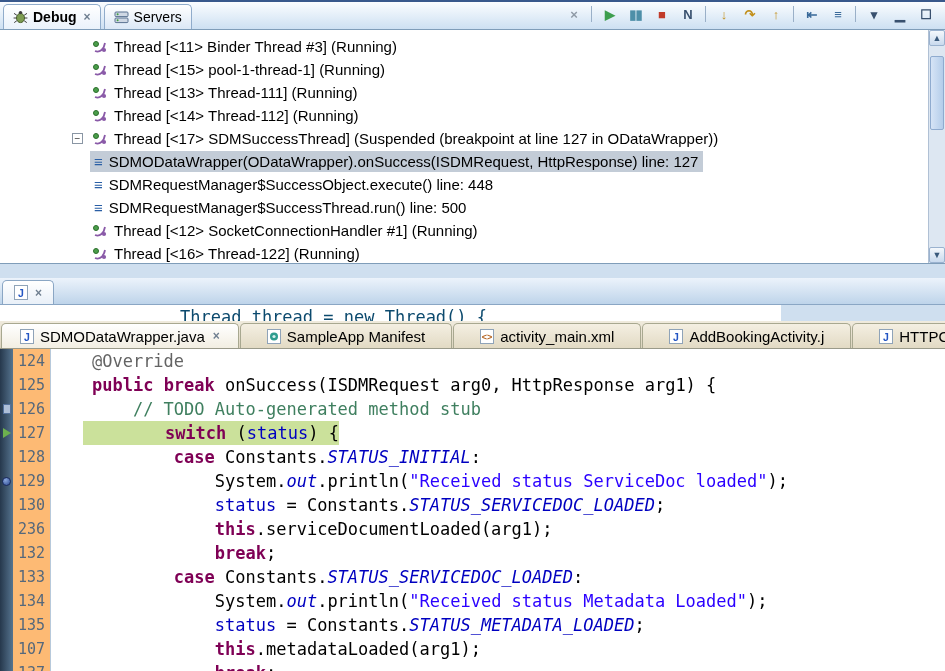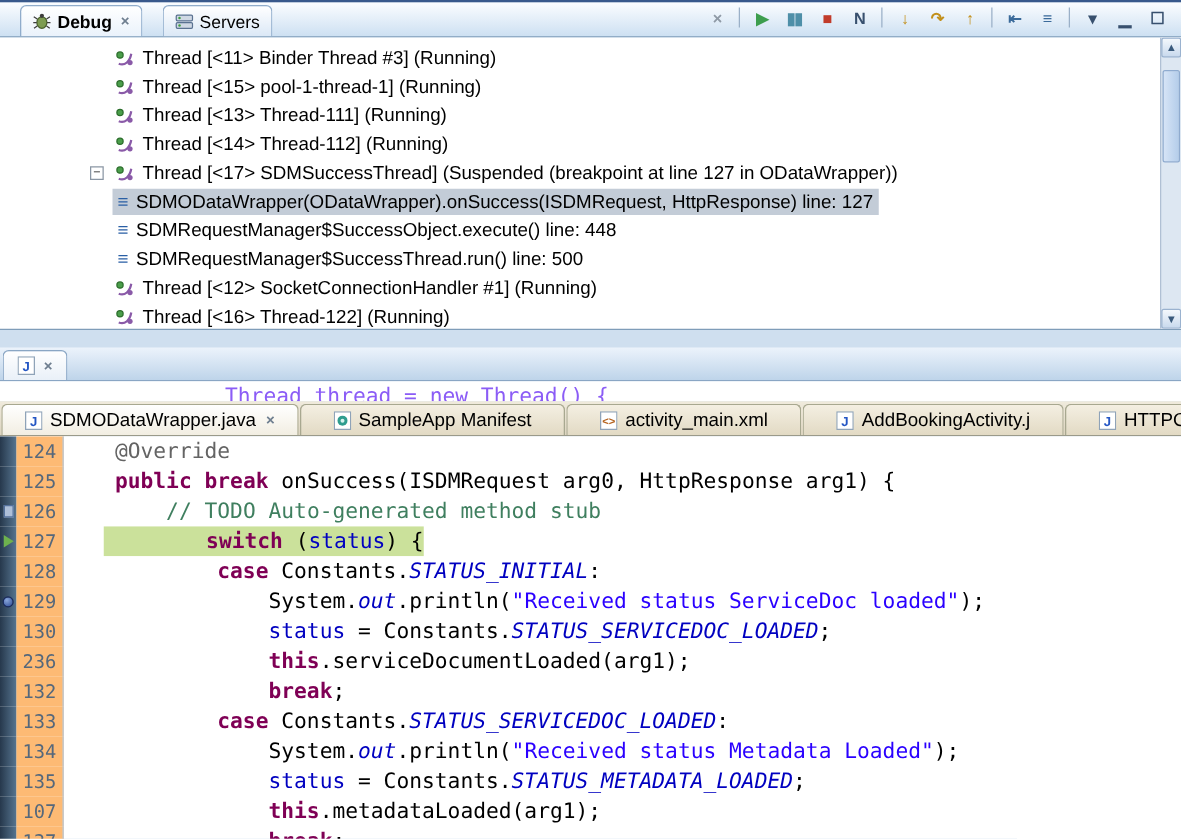--- a/index.html
+++ b/index.html
@@ -5,21 +5,21 @@
   *{margin:0;padding:0;box-sizing:border-box}
   body{width:945px;height:671px;position:relative;overflow:hidden;background:#cfdfef;
        font-family:"Liberation Sans",sans-serif;font-size:14px;color:#000}
   #root{position:absolute;inset:0;border-top:2px solid #39598c}
 
   
   #topbar{position:absolute;left:0;top:0;width:945px;height:28px;
           background:linear-gradient(#fbfdff,#cde0f2);border-bottom:1px solid #7f9db9;
           display:flex;align-items:flex-end}
   #view-tabs{display:flex;align-items:flex-end}
-  .view-tab{display:flex;align-items:center;gap:5px;height:25px;padding:0 9px;margin-left:16px;
+  .view-tab{display:flex;align-items:center;gap:5px;height:25px;padding:0 9px;margin-left:3px;
             border:1px solid #90accb;border-bottom:none;border-radius:5px 5px 0 0;
             background:linear-gradient(#ffffff,#dbe8f6);font-size:14px;white-space:nowrap}
   .view-tab.active{font-weight:bold;background:linear-gradient(#ffffff,#eaf2fb)}
   .close-x{color:#6f7f90;font-size:12px;font-weight:bold;margin-left:2px;cursor:default}
   #debug-toolbar{margin-left:auto;display:flex;align-items:center;gap:3px;padding:0 8px 5px 0}
   .tbtn{width:23px;height:20px;display:flex;align-items:center;justify-content:center;
         border:1px solid transparent;border-radius:3px;background:transparent}
   .tglyph{font-size:13px;line-height:1;font-weight:bold;letter-spacing:-1px}
   .tsep{width:1px;height:16px;background:#9ab0c8;margin:0 3px}
   .ficon{display:inline-flex;align-items:center}
@@ -50,22 +50,22 @@
   .sb-thumb{position:absolute;left:1px;right:1px;top:10px;height:74px;
             background:linear-gradient(90deg,#d6e4f6,#b4cdea);border:1px solid #8fabcf;border-radius:2px}
 
   
   #etab1-row{position:absolute;left:0;top:276px;width:945px;height:27px;
              background:linear-gradient(#ecf3fb,#bed4ea);border-bottom:1px solid #8aa6c4;
              display:flex;align-items:flex-end}
   .etab{display:flex;align-items:center;gap:5px;height:24px;padding:0 11px;margin-left:2px;
         border:1px solid #8aa6c4;border-bottom:none;border-radius:5px 5px 0 0;
         background:linear-gradient(#ffffff,#e9f0f8);font-size:15px;white-space:nowrap}
-  #sliver{position:absolute;left:0;top:303px;width:945px;height:16px;background:#ffffff;
-          overflow:hidden;font:17px/24px "DejaVu Sans Mono",monospace;color:#8b5cf6}
+  #sliver{position:absolute;left:0;top:303px;width:781px;height:16px;background:#ffffff;
+          overflow:hidden;font:17px/24px "DejaVu Sans Mono",monospace;color:#0c4a6e}
   #sliver span{margin-left:180px;white-space:pre}
   #etab2-row{position:absolute;left:0;top:319px;width:945px;height:28px;
              background:linear-gradient(#f0ebdd,#dcd4bf);border-bottom:1px solid #9a9a8a;
              display:flex;align-items:flex-end;overflow:hidden}
   .etab2{display:flex;align-items:center;gap:6px;height:25px;padding:0 26px;flex:none;
          border:1px solid #a8a890;border-bottom:none;border-radius:5px 5px 0 0;
          background:linear-gradient(#f4efe2,#e2dac4);font-size:15px;white-space:nowrap;margin-left:1px}
   .etab2.active{background:linear-gradient(#ffffff,#f2eee2);padding:0 18px}
 
   

